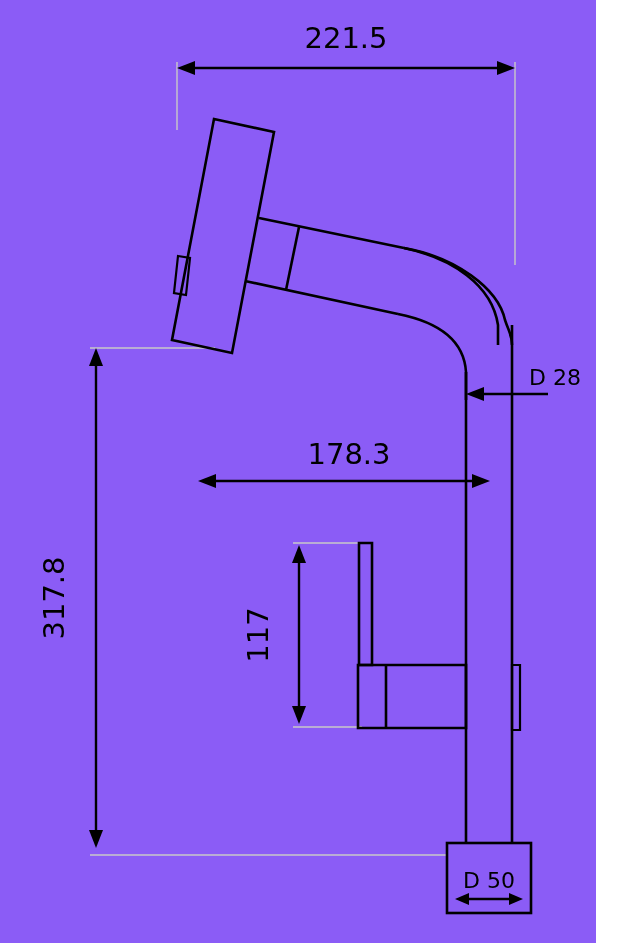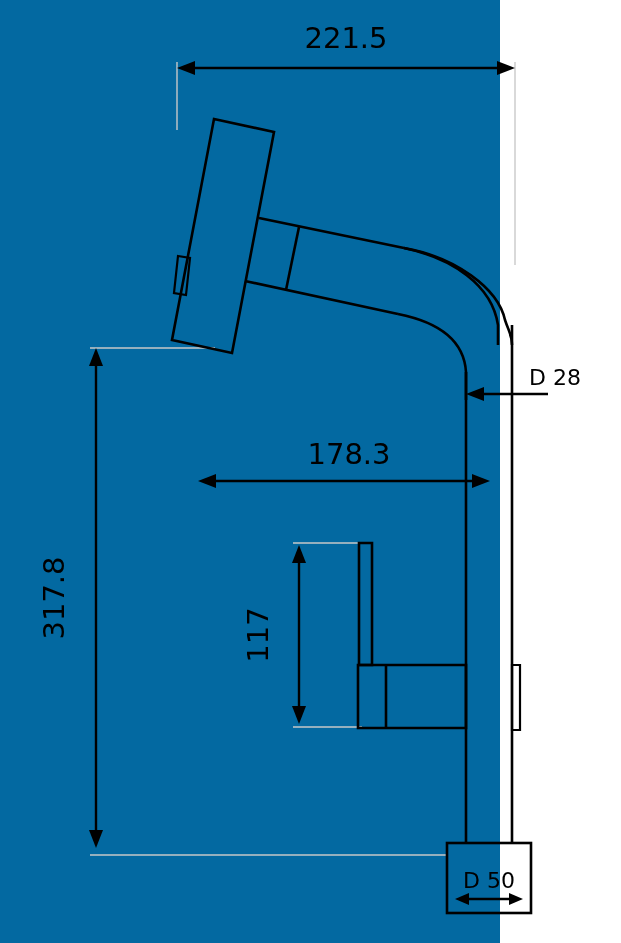--- a/index.html
+++ b/index.html
@@ -8,23 +8,23 @@
     background: #ffffff;
   }
   body {
     width: 621px;
     height: 943px;
     font-family: "DejaVu Sans", "Liberation Sans", sans-serif;
     overflow: hidden;
   }
   #drawing-root {
     position: relative;
-    width: 500px;
+    width: 596px;
     height: 943px;
-    background: #0369a1;
+    background: #8b5cf6;
   }
   svg.tech-drawing {
     position: absolute;
     top: 0;
     left: 0;
     width: 621px;
     height: 943px;
     display: block;
   }
   .dim-text {

